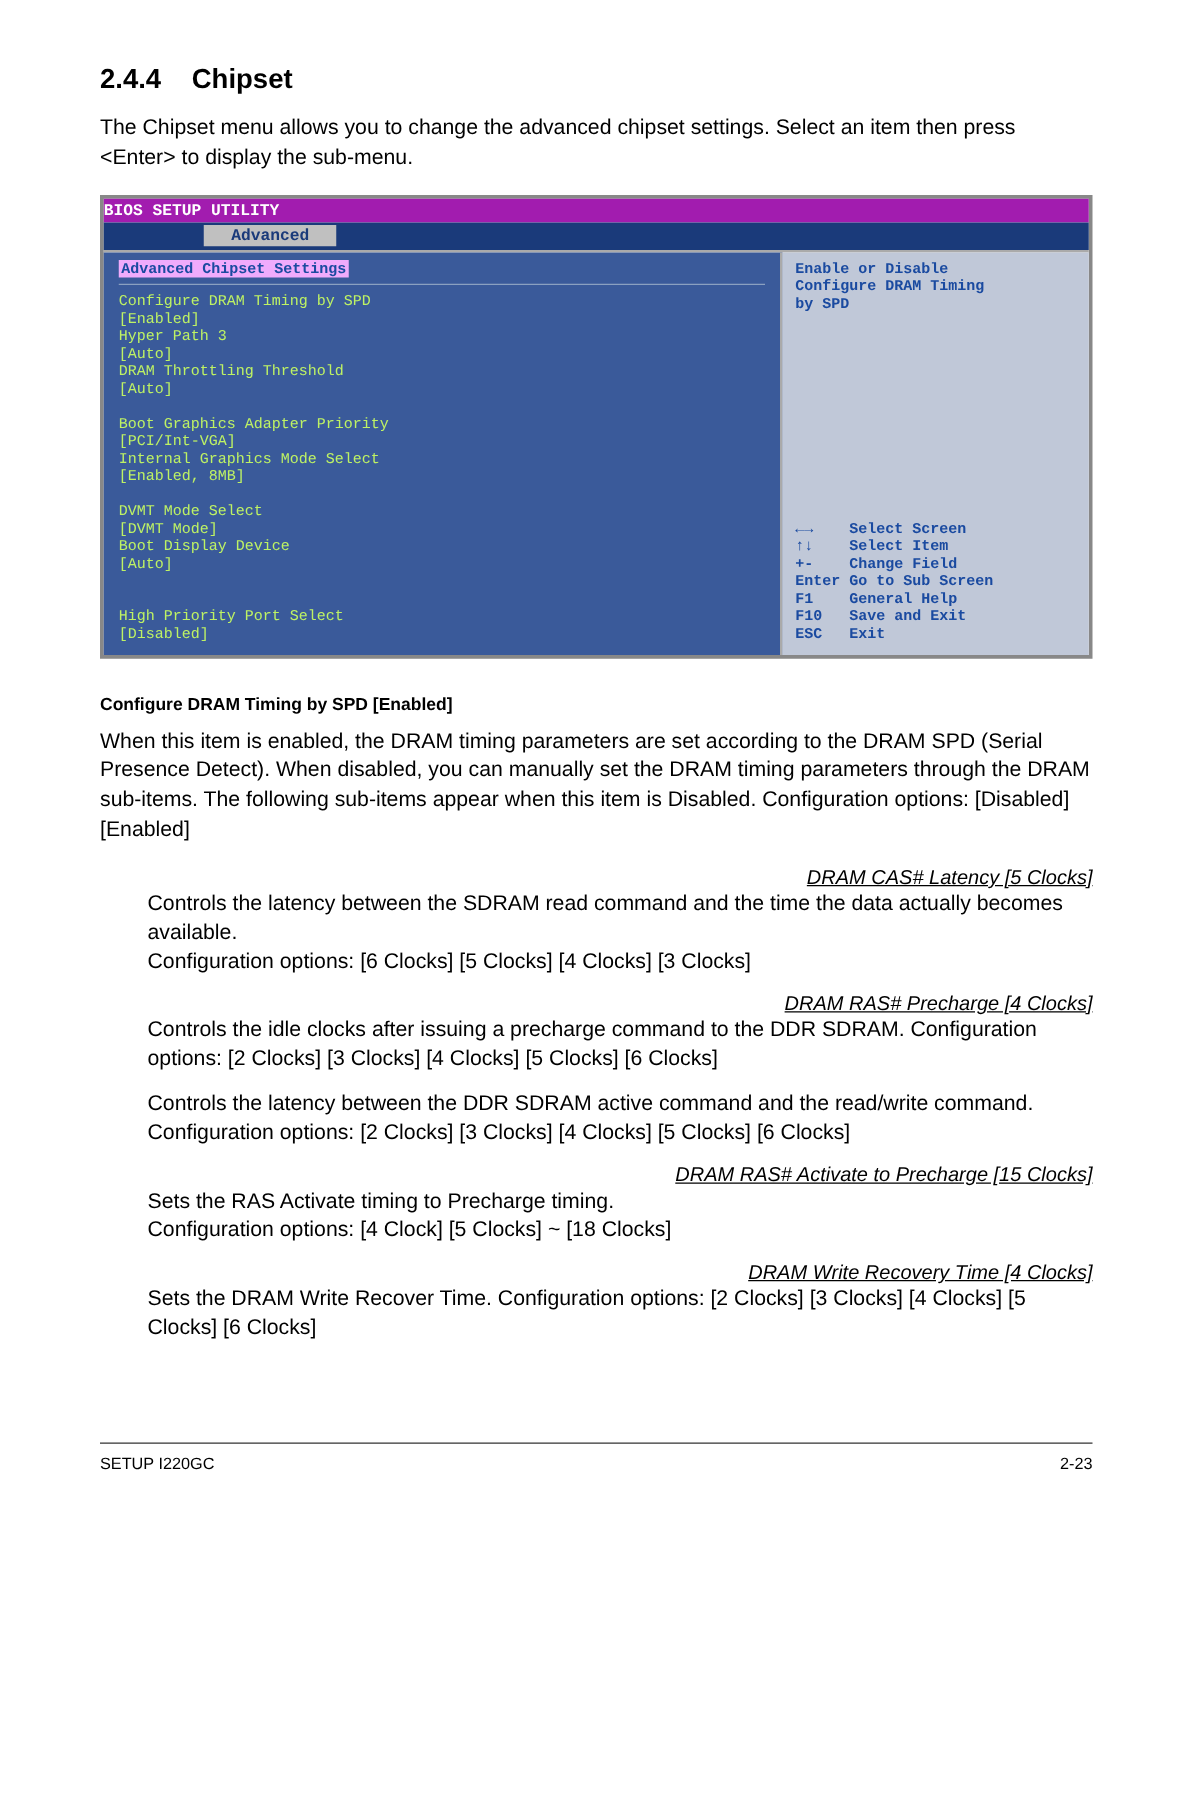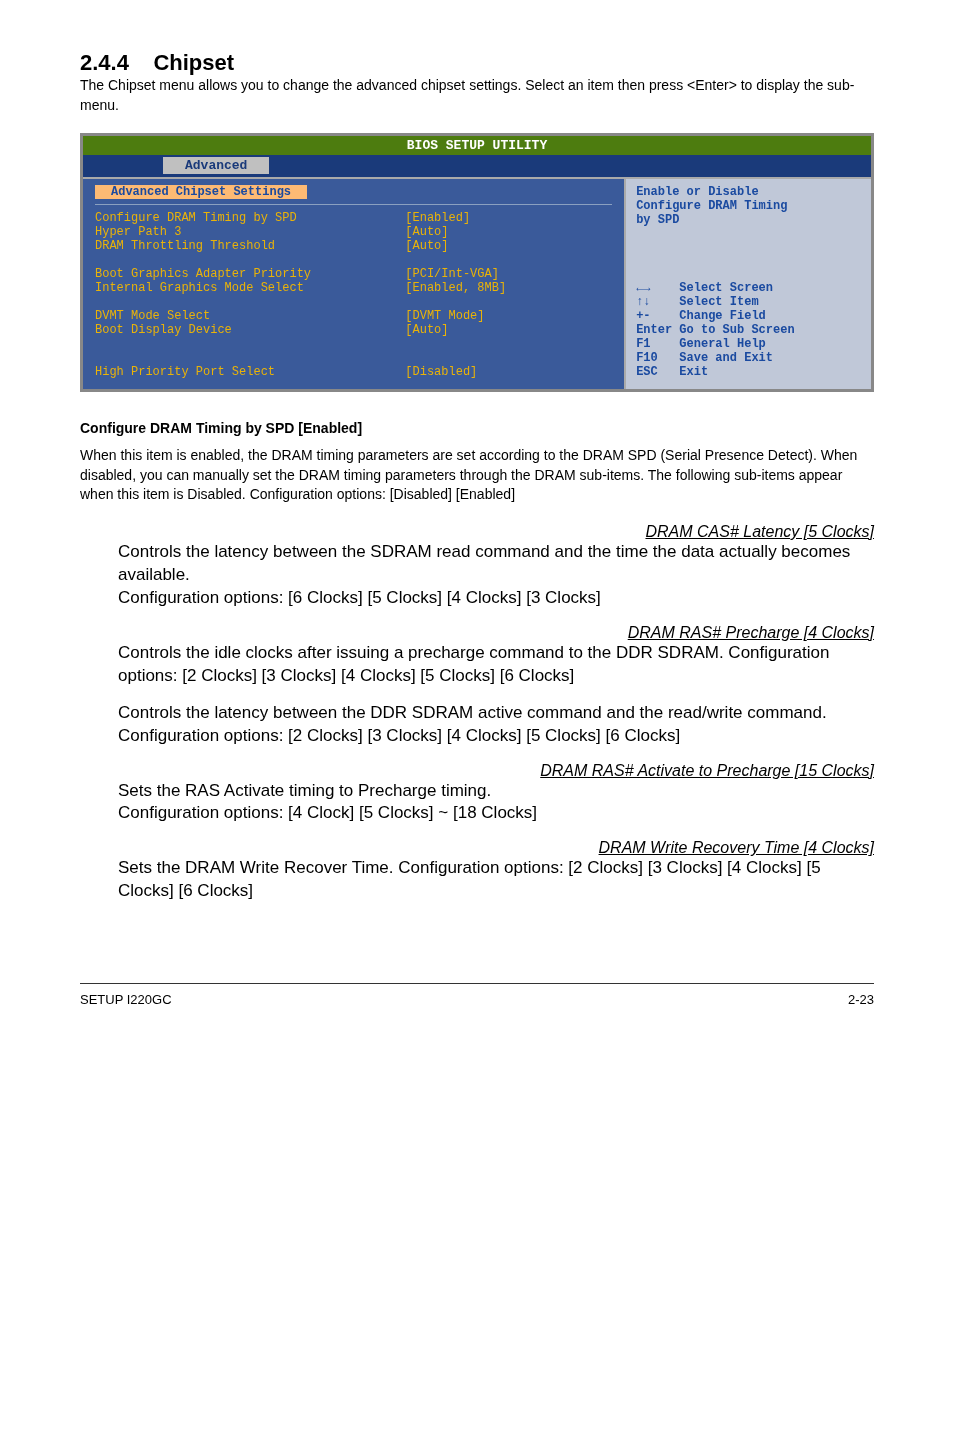--- a/index.html
+++ b/index.html
@@ -10,35 +10,35 @@
     body {
       font-family: Arial, Helvetica, sans-serif;
       background: #ffffff;
       width: 954px;
       padding: 50px 80px 40px 80px;
       color: #000;
     }
     h2.section-title {
       font-size: 22px;
       font-weight: bold;
+      margin-bottom: 14px;
     }
     p.desc {
-      font-size: 14px;
+      font-size: 17px;
       line-height: 1.4;
       margin-bottom: 18px;
     }
     .bios-window {
       border: 3px solid #888;
       background: #fff;
       margin-bottom: 28px;
     }
     .bios-titlebar {
-      background: #4d7c0f;
+      background: #a21caf;
       color: #fff;
-      text-align: center;
       padding: 2px 0;
       font-family: "Courier New", monospace;
       font-size: 13px;
       font-weight: bold;
     }
     .bios-menubar {
       background: #1a3a7a;
       padding: 3px 0 4px 80px;
       font-family: "Courier New", monospace;
       font-size: 13px;
@@ -69,37 +69,38 @@
       padding: 6px 10px 10px 10px;
       font-weight: bold;
       display: flex;
       flex-direction: column;
       justify-content: space-between;
     }
     .bios-heading {
       color: #fff;
       font-weight: bold;
       margin-bottom: 2px;
-      background: #fdba74;
+      background: #f0abfc;
       color: #1a4aa0;
       display: inline-block;
-      padding: 0 16px;
+      padding: 0 2px;
     }
     .bios-heading-row {
       color: #c4d6f8;
       font-weight: bold;
     }
     .bios-divider {
       border-top: 1px solid #8aa0c0;
       margin: 3px 0 6px 0;
     }
     .bios-row {
       display: flex;
-      color: #eab308;
+      color: #bef264;
       white-space: pre;
+      flex-direction: column;
     }
     .bios-label { flex: 1.5; }
     .bios-value { flex: 1; }
     .bios-right-top { }
     .bios-right-bottom { }
     .bios-help-row { white-space: pre; }
     h3.sub-title {
       font-size: 14px;
       font-weight: bold;
       margin-bottom: 10px;

